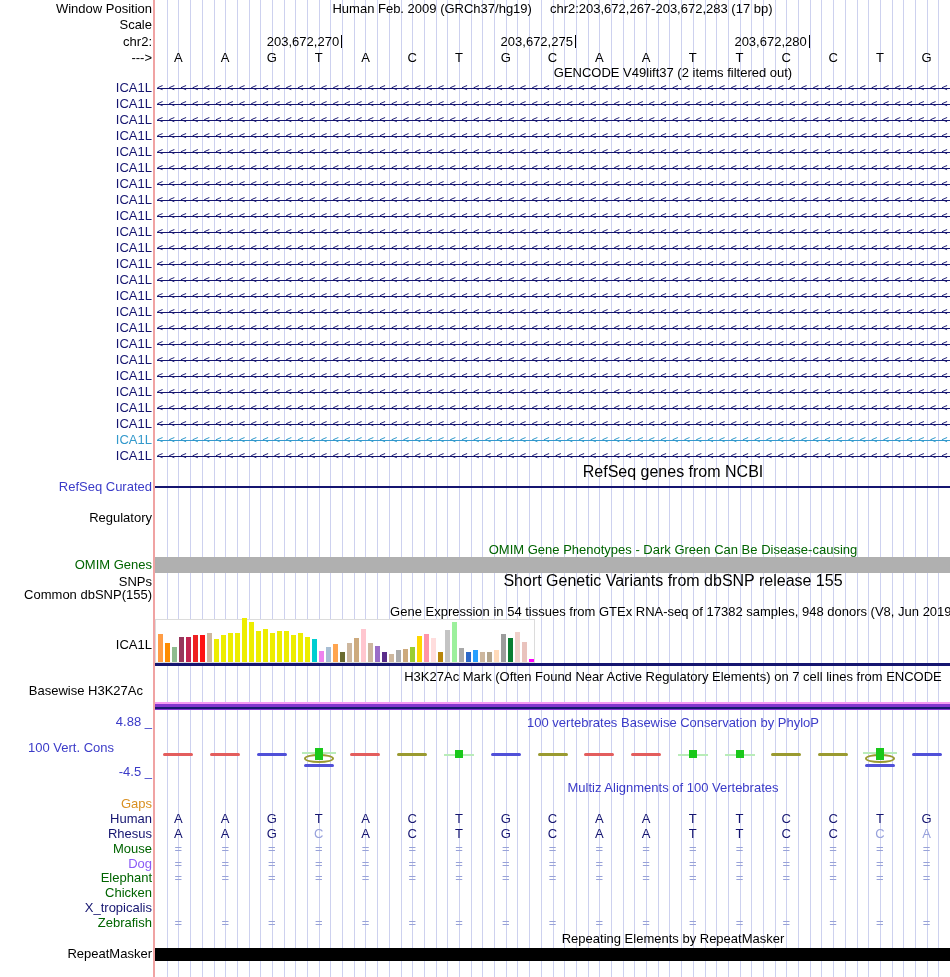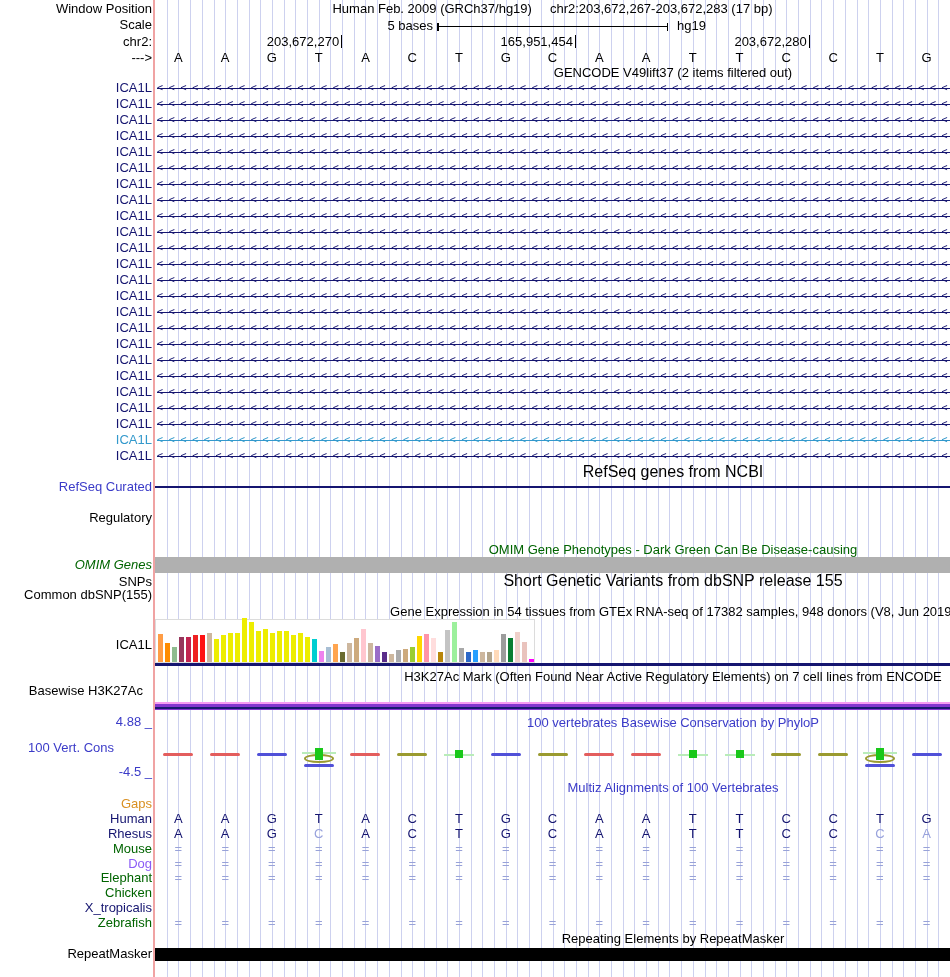--- a/index.html
+++ b/index.html
@@ -100,32 +100,24 @@
 
   <div class="titlerow">
     <span>Human Feb. 2009 (GRCh37/hg19)</span>
     <span>chr2:203,672,267-203,672,283 (17 bp)</span>
   </div>
   <div class="lbl" style="top:2px;right:798px;">Window Position</div>
   <div class="lbl" style="top:18px;right:798px;">Scale</div>
   <div class="lbl" style="top:35px;right:798px;">chr2:</div>
   <div class="lbl" style="top:51px;right:798px;">---&gt;</div>
 
-  <div style="position:absolute;top:18px;left:155px;width:795px;height:16px;">
-    <span style="position:absolute;left:0;width:278px;text-align:right;font-size:13px;">5 bases</span>
-    <div id="scalebar-line" style="left:282px;width:231px;top:8px;">
-      <div class="scale-tick" style="left:0;"></div>
-      <div class="scale-tick" style="right:0;"></div>
-    </div>
-    <span style="position:absolute;left:522px;font-size:13px;">hg19</span>
-  </div>
 
   <div id="coord-row">
       <div class="coord" style="right: 607.9px;">203,672,270</div>
-      <div class="coord" style="right: 374.1px;">165,951,454</div>
+      <div class="coord" style="right: 374.1px;">203,672,275</div>
       <div class="coord" style="right: 140.3px;">203,672,280</div>
     </div>
   <div id="seq-row">
       <div class="seq-letter" style="left: 155px; width: 46.8px;">A</div>
       <div class="seq-letter" style="left: 201.8px; width: 46.8px;">A</div>
       <div class="seq-letter" style="left: 248.5px; width: 46.8px;">G</div>
       <div class="seq-letter" style="left: 295.3px; width: 46.8px;">T</div>
       <div class="seq-letter" style="left: 342.1px; width: 46.8px;">A</div>
       <div class="seq-letter" style="left: 388.8px; width: 46.8px;">C</div>
       <div class="seq-letter" style="left: 435.6px; width: 46.8px;">T</div>
@@ -194,21 +186,21 @@
     </div>
 
   <div class="hdr hdr12" style="top:465px;">RefSeq genes from NCBI</div>
   <div class="lbl" style="top:480px;right:798px;color:#3b3bc8;">RefSeq Curated</div>
   <div class="shape" style="top:486px;left:155px;width:795px;height:2px;background:#151570;"></div>
 
   <div class="lbl" style="top:511px;right:798px;">Regulatory</div>
   <div class="lbl" style="top:527px;right:798px;margin-top:48px;">SNPs</div>
 
   <div class="hdr hdr13" style="top:543px;color:#006400;">OMIM Gene Phenotypes - Dark Green Can Be Disease-causing</div>
-  <div class="lbl" style="top:558px;right:798px;color:#006400;font-style:italic;">OMIM Genes</div>
+  <div class="lbl" style="top:558px;right:798px;color:#006400;">OMIM Genes</div>
   <div class="shape" style="top:557px;left:155px;width:795px;height:16px;background:#b0b0b0;"></div>
 
   <div class="hdr hdr12" style="top:574px;">Short Genetic Variants from dbSNP release 155</div>
   <div class="lbl" style="top:588px;right:798px;">Common dbSNP(155)</div>
 
   <div class="hdr hdr13" style="top:605px;">Gene Expression in 54 tissues from GTEx RNA-seq of 17382 samples, 948 donors (V8, Jun 2019)</div>
   <div class="lbl" style="top:638px;right:798px;">ICA1L</div>
   <div class="shape" style="top:619px;left:155px;width:380px;height:44px;background:#fff;border:1px solid #dcdcdc;box-sizing:border-box;">
     <div id="gtex-bars" style="position:absolute;left:1px;bottom:0;width:378px;height:44px;">
         <div class="bar" style="left: 1px; height: 28px; background: rgb(255, 157, 69);"></div>

